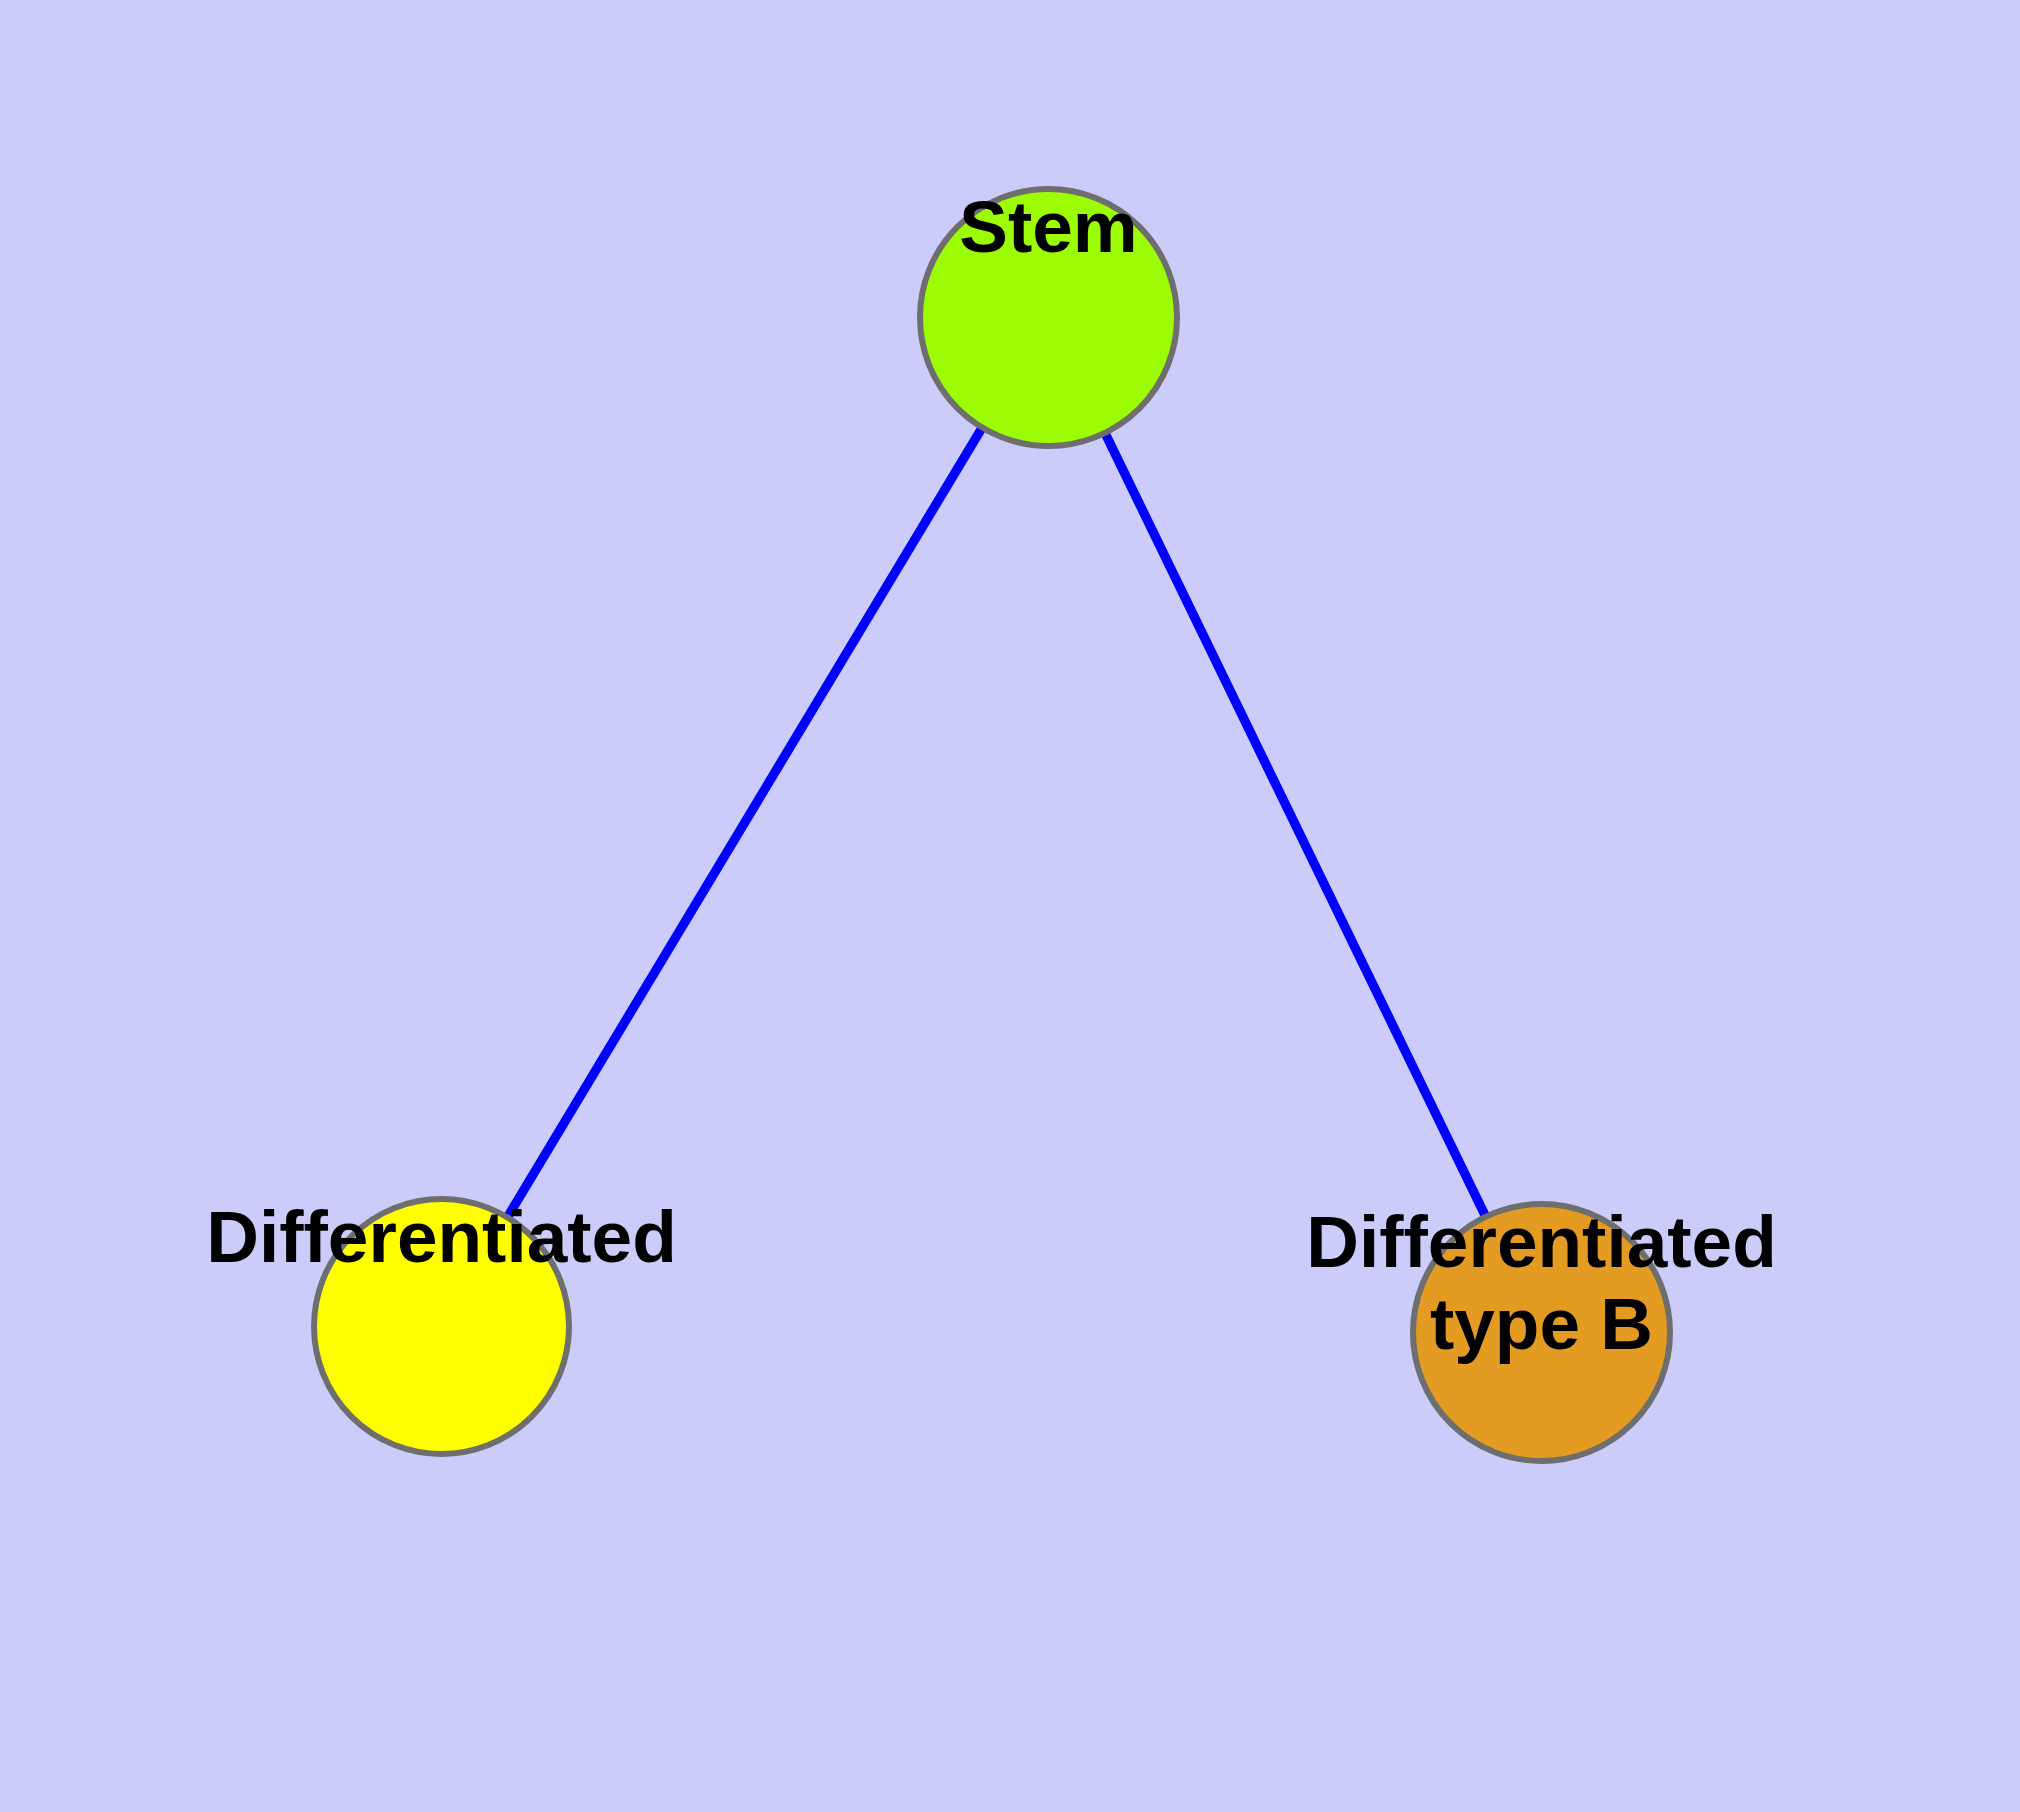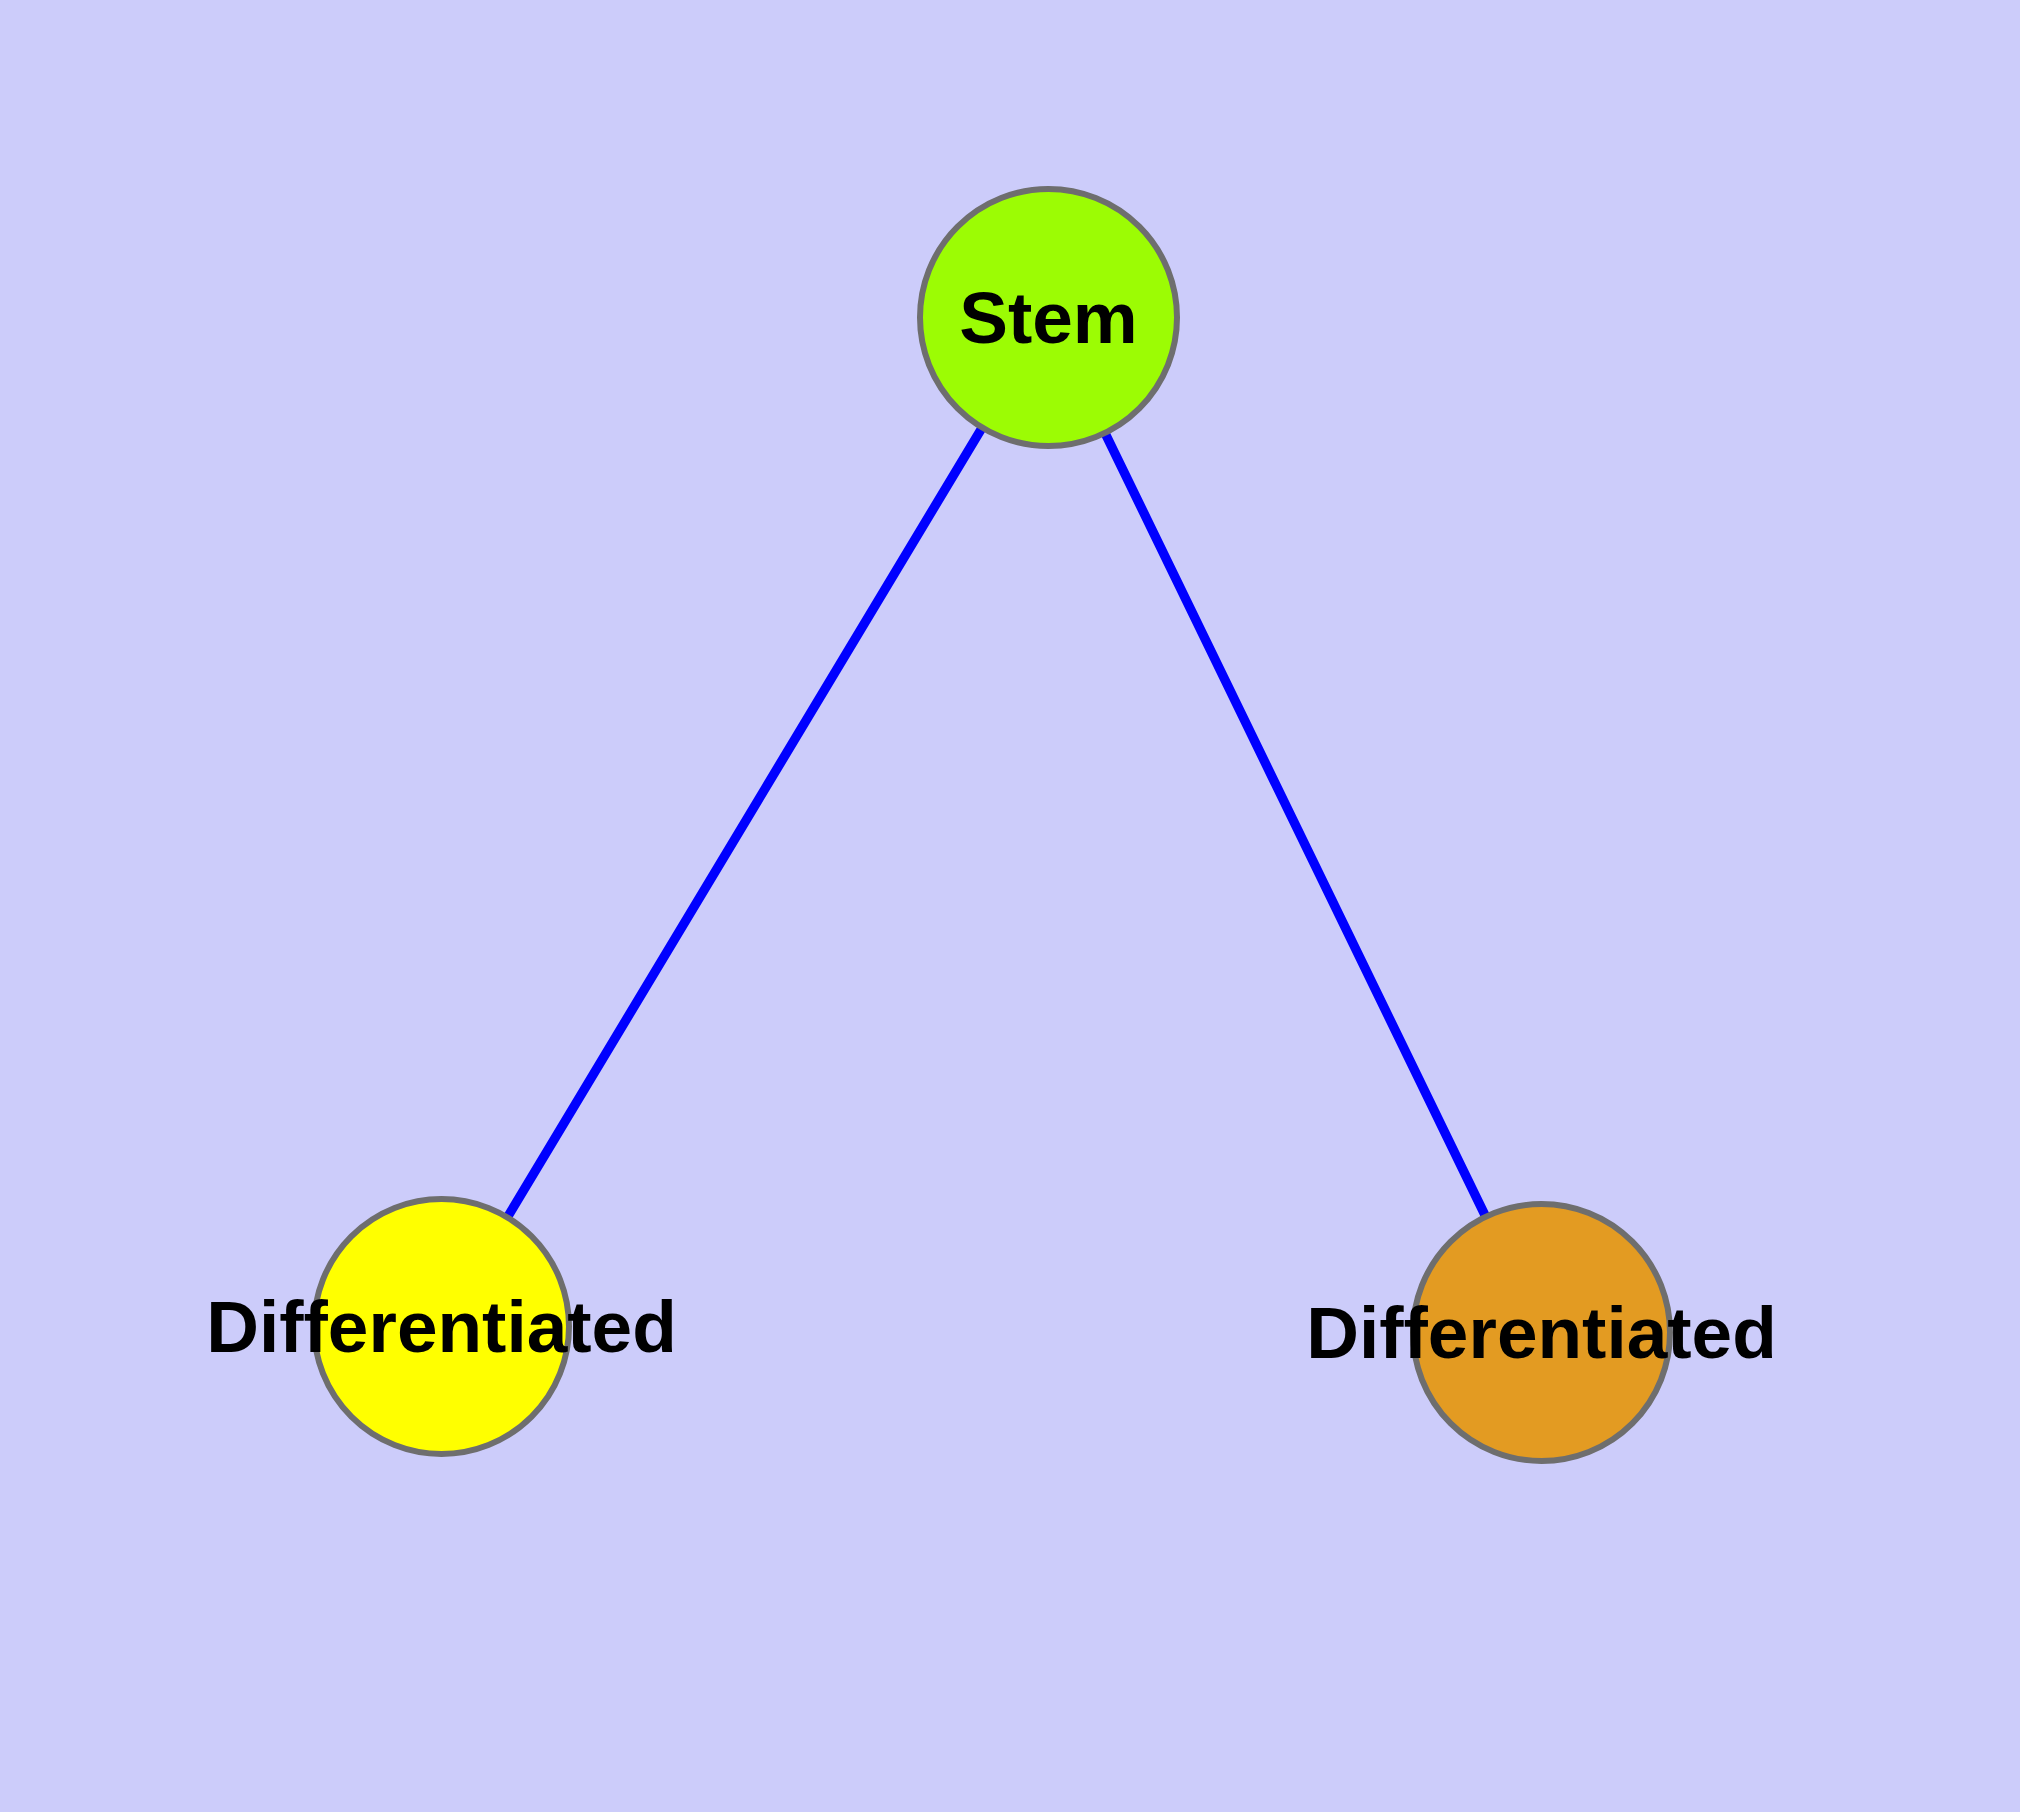--- a/index.html
+++ b/index.html
@@ -24,21 +24,20 @@
     left: 0;
     top: 0;
     width: 2021px;
     height: 1812px;
     z-index: 1;
   }
   .node {
     position: absolute;
     z-index: 2;
     display: flex;
-    align-items: center;
     justify-content: center;
   }
   .node-circle {
     position: absolute;
     left: 0;
     top: 0;
     border-radius: 50%;
     box-sizing: border-box;
     border: 6.8px solid #6e6e6e;
   }
@@ -123,17 +122,18 @@
     <div class="node-circle" style="width: 261px; height: 261px; background: rgb(255, 255, 0); border-color: rgb(110, 110, 110);"></div>
     <div class="node-label" style="color: rgb(0, 0, 0);">
       <div>Differentiated</div>
     </div>
   </div>
 
   <div class="node" id="node-diff-b" style="left: 1410px; top: 1201px; width: 263px; height: 263px;">
     <div class="node-circle" style="width: 263px; height: 263px; background: rgb(227, 155, 34); border-color: rgb(110, 110, 110);"></div>
     <div class="node-label" style="color: rgb(0, 0, 0);">
       <div>Differentiated</div>
+      <div>type B</div>
     </div>
   </div>
 
 </div>
 
 
 </body></html>

